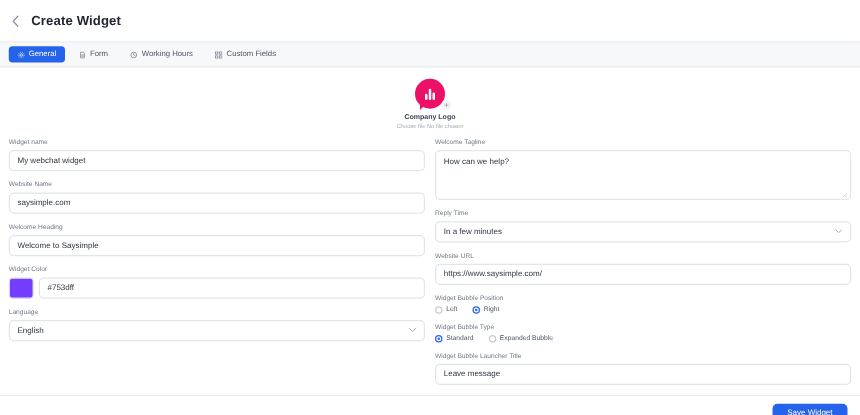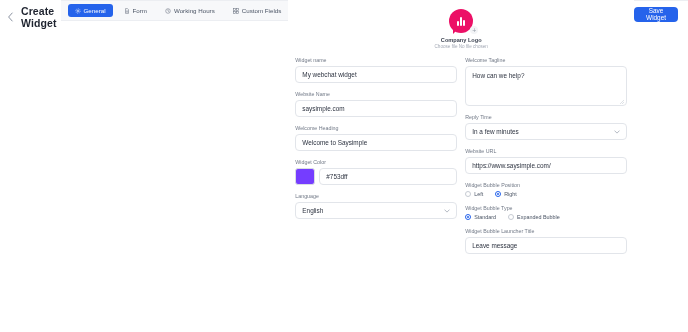--- a/index.html
+++ b/index.html
@@ -2,21 +2,21 @@
 <html><head>
 <meta charset="utf-8">
 <style>
   * { box-sizing: border-box; margin: 0; padding: 0; }
   html, body {
     width: 688px; height: 332px;
     background: #ffffff;
     font-family: "Liberation Sans", sans-serif;
     overflow: hidden;
   }
-  .app { width: 688px; height: 332px; position: relative; display: flex; flex-direction: row; background:#fff; }
+  .app { width: 688px; height: 332px; position: relative; display: flex; flex-direction: column; background:#fff; }
 
   
   .header {
     height: 33px; flex: 0 0 33px;
     display: flex; align-items: center;
     padding-left: 7px; gap: 7px;
     background: #fff;
   }
   .back-btn {
     width: 11px; height: 14px;

